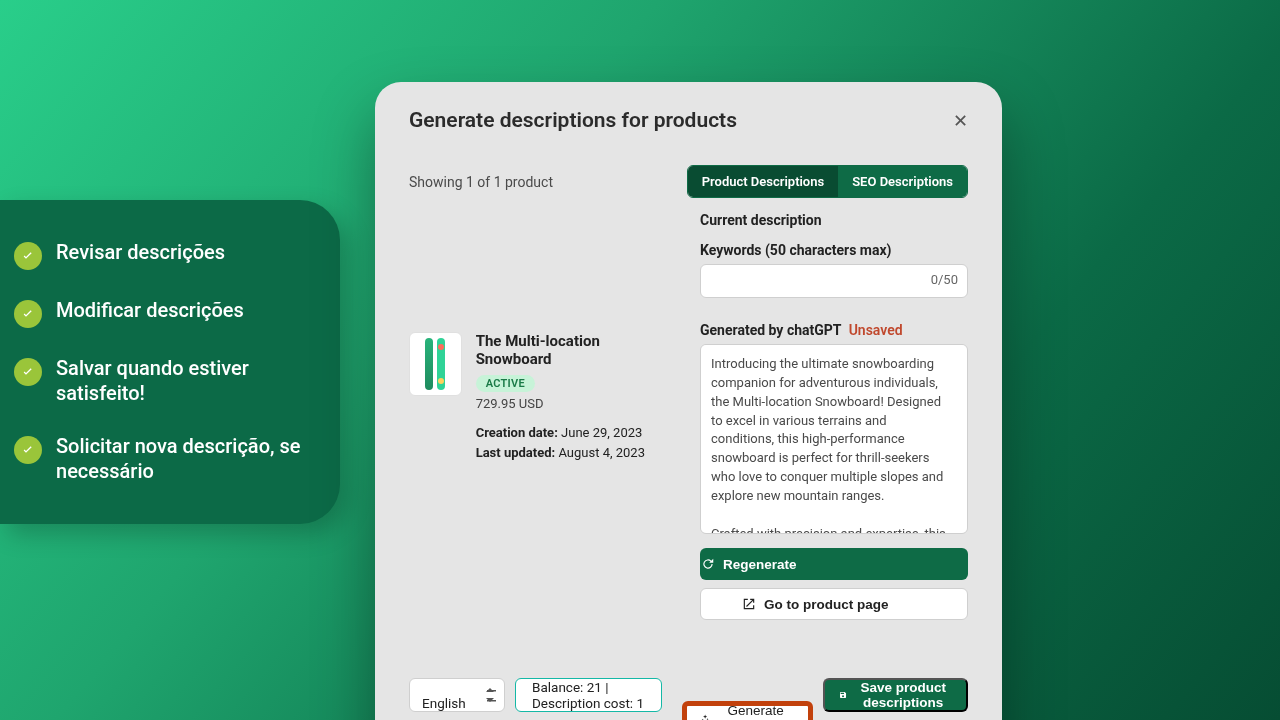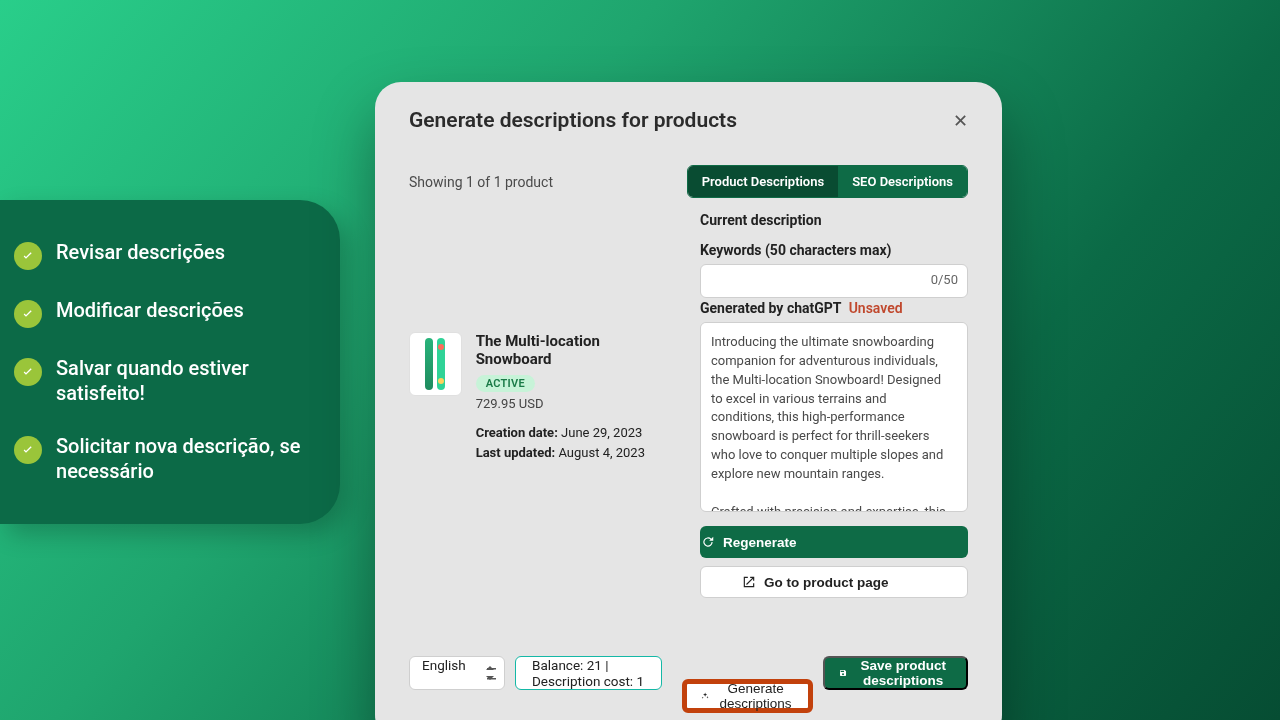--- a/index.html
+++ b/index.html
@@ -68,21 +68,21 @@
   .prod-info .title { font-weight:700; font-size:15px; margin-bottom:4px; color:#222; }
   .badge { display:inline-block; background:#c7f3d8; color:#1a7a47; font-size:11px; font-weight:600;
            padding:2px 10px; border-radius:10px; margin-bottom:4px; letter-spacing:.3px; }
   .price { font-size:13px; color:#444; margin-bottom:12px; }
   .meta { font-size:13px; color:#222; line-height:1.5; }
   .meta b { font-weight:700; }
 
   
   .right-col { flex:1; }
   .lbl { font-size:14px; font-weight:700; color:#222; margin-bottom:6px; }
-  .kbox { position:relative; margin-bottom:2px; }
+  .kbox { position:relative; margin-bottom:24px; }
   .kbox input {
     width:100%; height:34px; border:1px solid #cfcfcf; border-radius:6px;
     padding:4px 50px 4px 10px; font-size:13px;
   }
   .kbox .counter { position:absolute; right:10px; top:8px; font-size:13px; color:#666; }
 
   .genhdr { font-size:14px; font-weight:700; color:#222; margin-bottom:6px; }
   .genhdr .unsaved { color:#c0482d; font-weight:600; margin-left:4px; }
 
   .ta-wrap { position:relative; }
@@ -96,21 +96,21 @@
          border:1px solid transparent; width:100%; }
   .btn-green { background:#0e6b46; color:#fff; margin-top:10px; }
   .btn-outline { background:#fff; color:#222; border-color:#cfcfcf; margin-top:8px;padding-left:41px; }
   .btn svg { width:14px; height:14px; }
 
   
   .foot-hr { height:1px; background:#e5e5e5; margin:18px -34px 16px; }
   .footer { display:flex; align-items:center; gap:10px; }
   .select {
     height:34px; border:1px solid #cfcfcf; border-radius:6px; padding:0 28px 0 12px;
-    display:flex; align-items:flex-start; font-size:13.5px; color:#222; position:relative; cursor:pointer;
+    display:flex; align-items:flex-end; font-size:13.5px; color:#222; position:relative; cursor:pointer;
     background:#fff; min-width:96px;
   }
   .select::after{content:""; position:absolute; right:8px; top:11px;
     width:9px;height:12px;background:
       linear-gradient(#555,#555) 0 0/9px 1.5px no-repeat,
       linear-gradient(#555,#555) 0 10px/9px 1.5px no-repeat;
   }
   .select::before{content:"";position:absolute;right:10px;top:5px;border:4px solid transparent;border-bottom-color:#555;}
   .select .caret-down{position:absolute;right:10px;bottom:5px;border:4px solid transparent;border-top-color:#555;}
   .balance {

